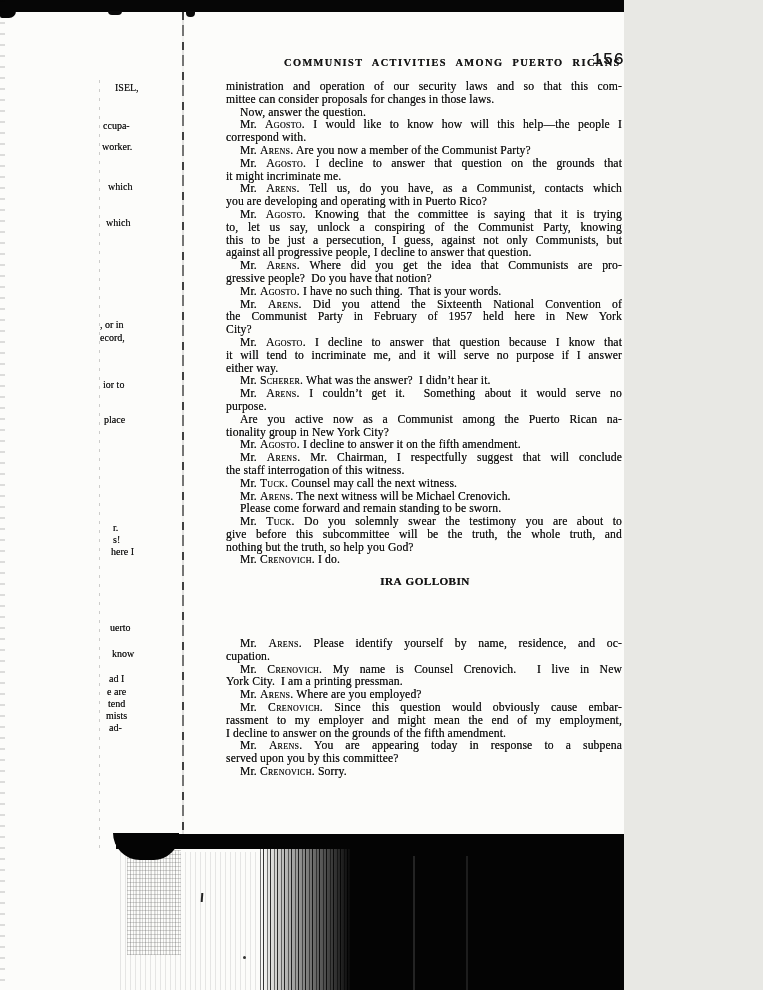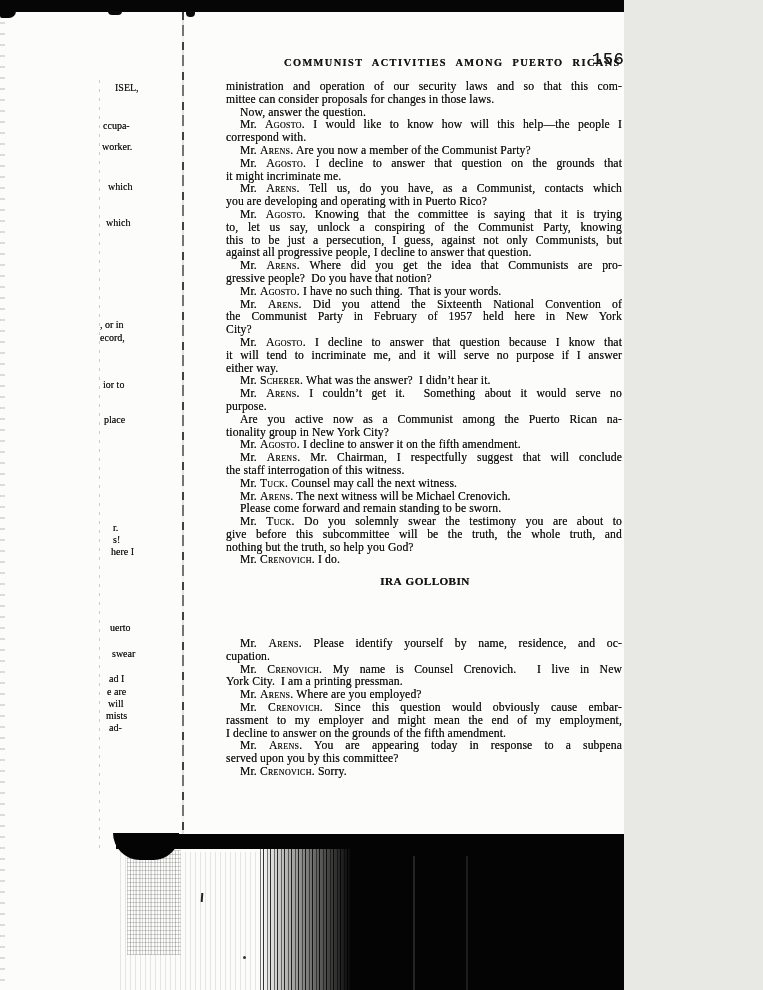--- a/index.html
+++ b/index.html
@@ -114,24 +114,24 @@
       <div class="frag" style="left: 108px; top: 181px;">which</div>
       <div class="frag" style="left: 106px; top: 217px;">which</div>
       <div class="frag" style="left: 100px; top: 319px;">, or in</div>
       <div class="frag" style="left: 100px; top: 332px;">ecord,</div>
       <div class="frag" style="left: 103px; top: 379px;">ior to</div>
       <div class="frag" style="left: 104px; top: 414px;">place</div>
       <div class="frag" style="left: 113px; top: 522px;">r.</div>
       <div class="frag" style="left: 113px; top: 534px;">s!</div>
       <div class="frag" style="left: 111px; top: 546px;">here I</div>
       <div class="frag" style="left: 110px; top: 622px;">uerto</div>
-      <div class="frag" style="left: 112px; top: 648px;">swear</div>
+      <div class="frag" style="left: 112px; top: 648px;">know</div>
       <div class="frag" style="left: 109px; top: 673px;">ad I</div>
       <div class="frag" style="left: 107px; top: 686px;">e are</div>
-      <div class="frag" style="left: 108px; top: 698px;">will</div>
+      <div class="frag" style="left: 108px; top: 698px;">tend</div>
       <div class="frag" style="left: 106px; top: 710px;">mists</div>
       <div class="frag" style="left: 109px; top: 722px;">ad-</div>
     </div>
 
   <div class="col" id="transcript-1">
       <div class="tl just"><span>ministration and operation of our security laws and so that this com-</span></div>
       <div class="tl"><span>mittee can consider proposals for changes in those laws.</span></div>
       <div class="tl ind"><span>Now, answer the question.</span></div>
       <div class="tl ind just"><span>Mr. </span><span class="sc">Agosto.</span><span> I would like to know how will this help—the people I</span></div>
       <div class="tl"><span>correspond with.</span></div>

